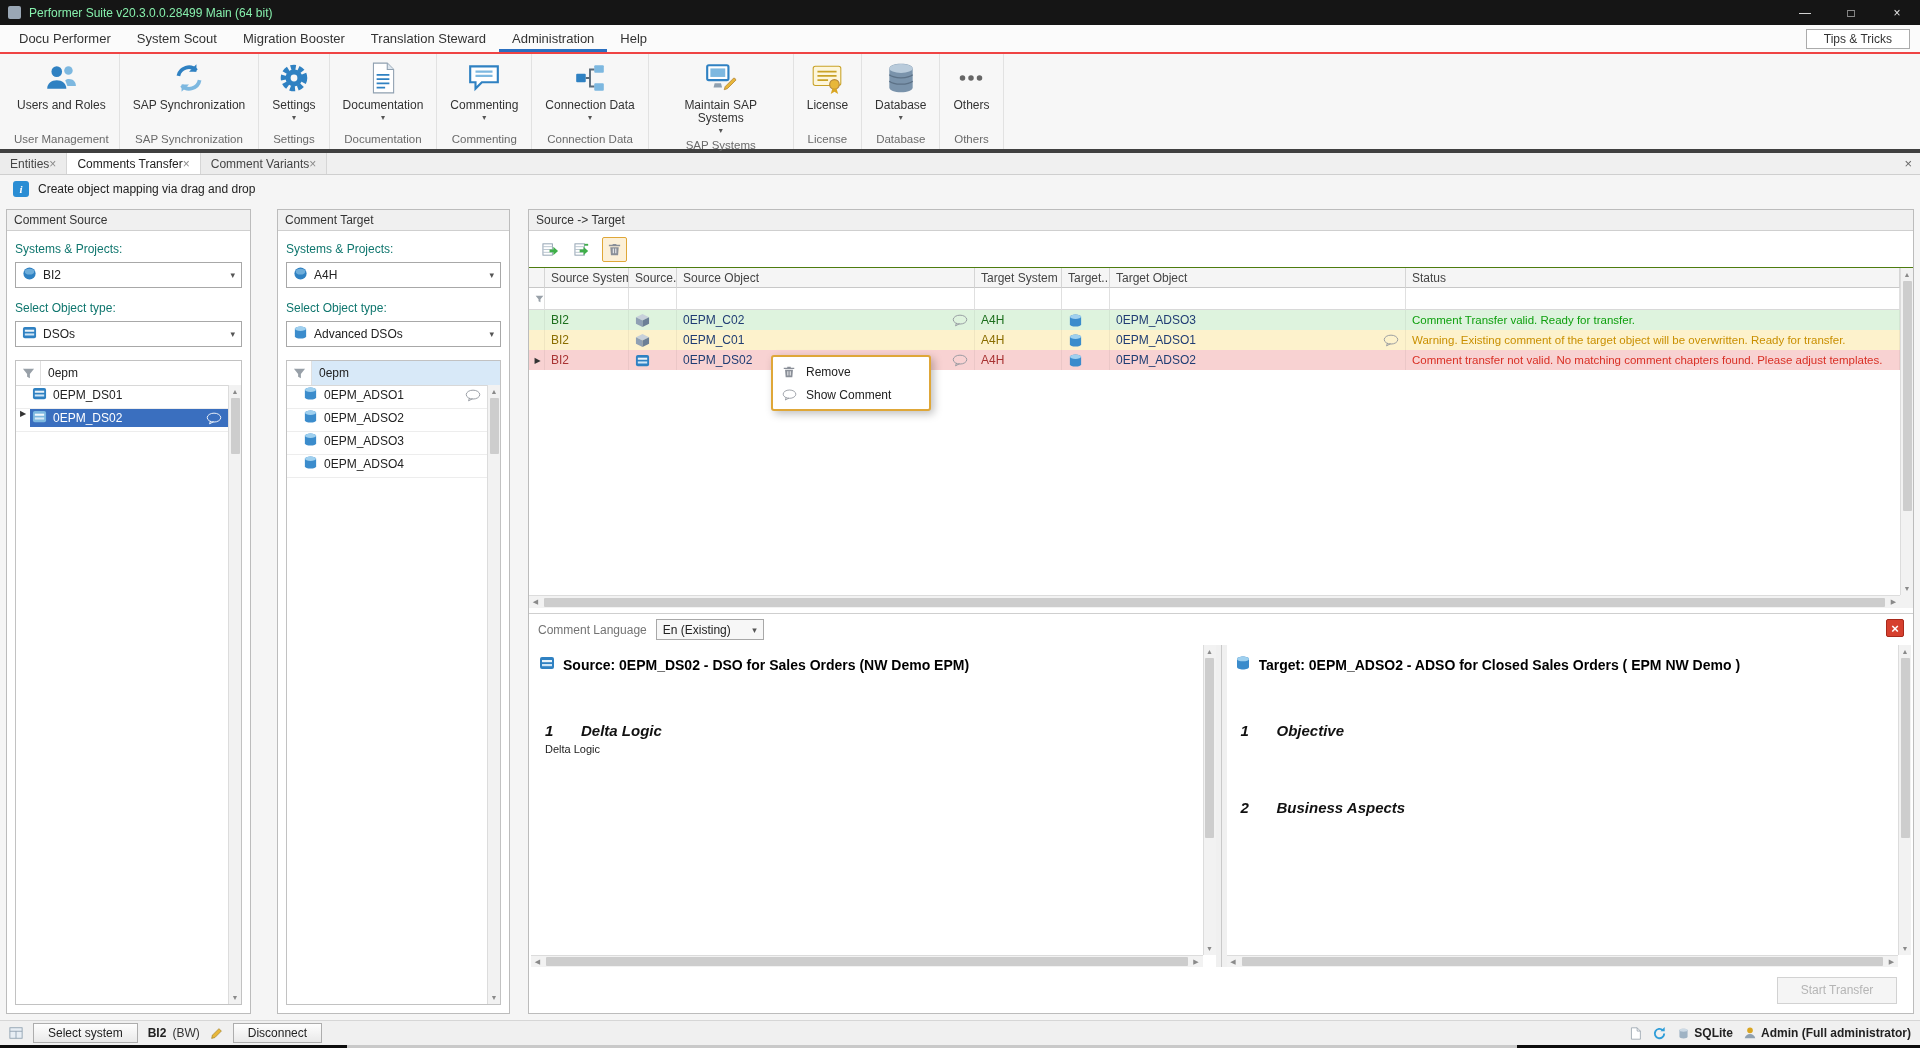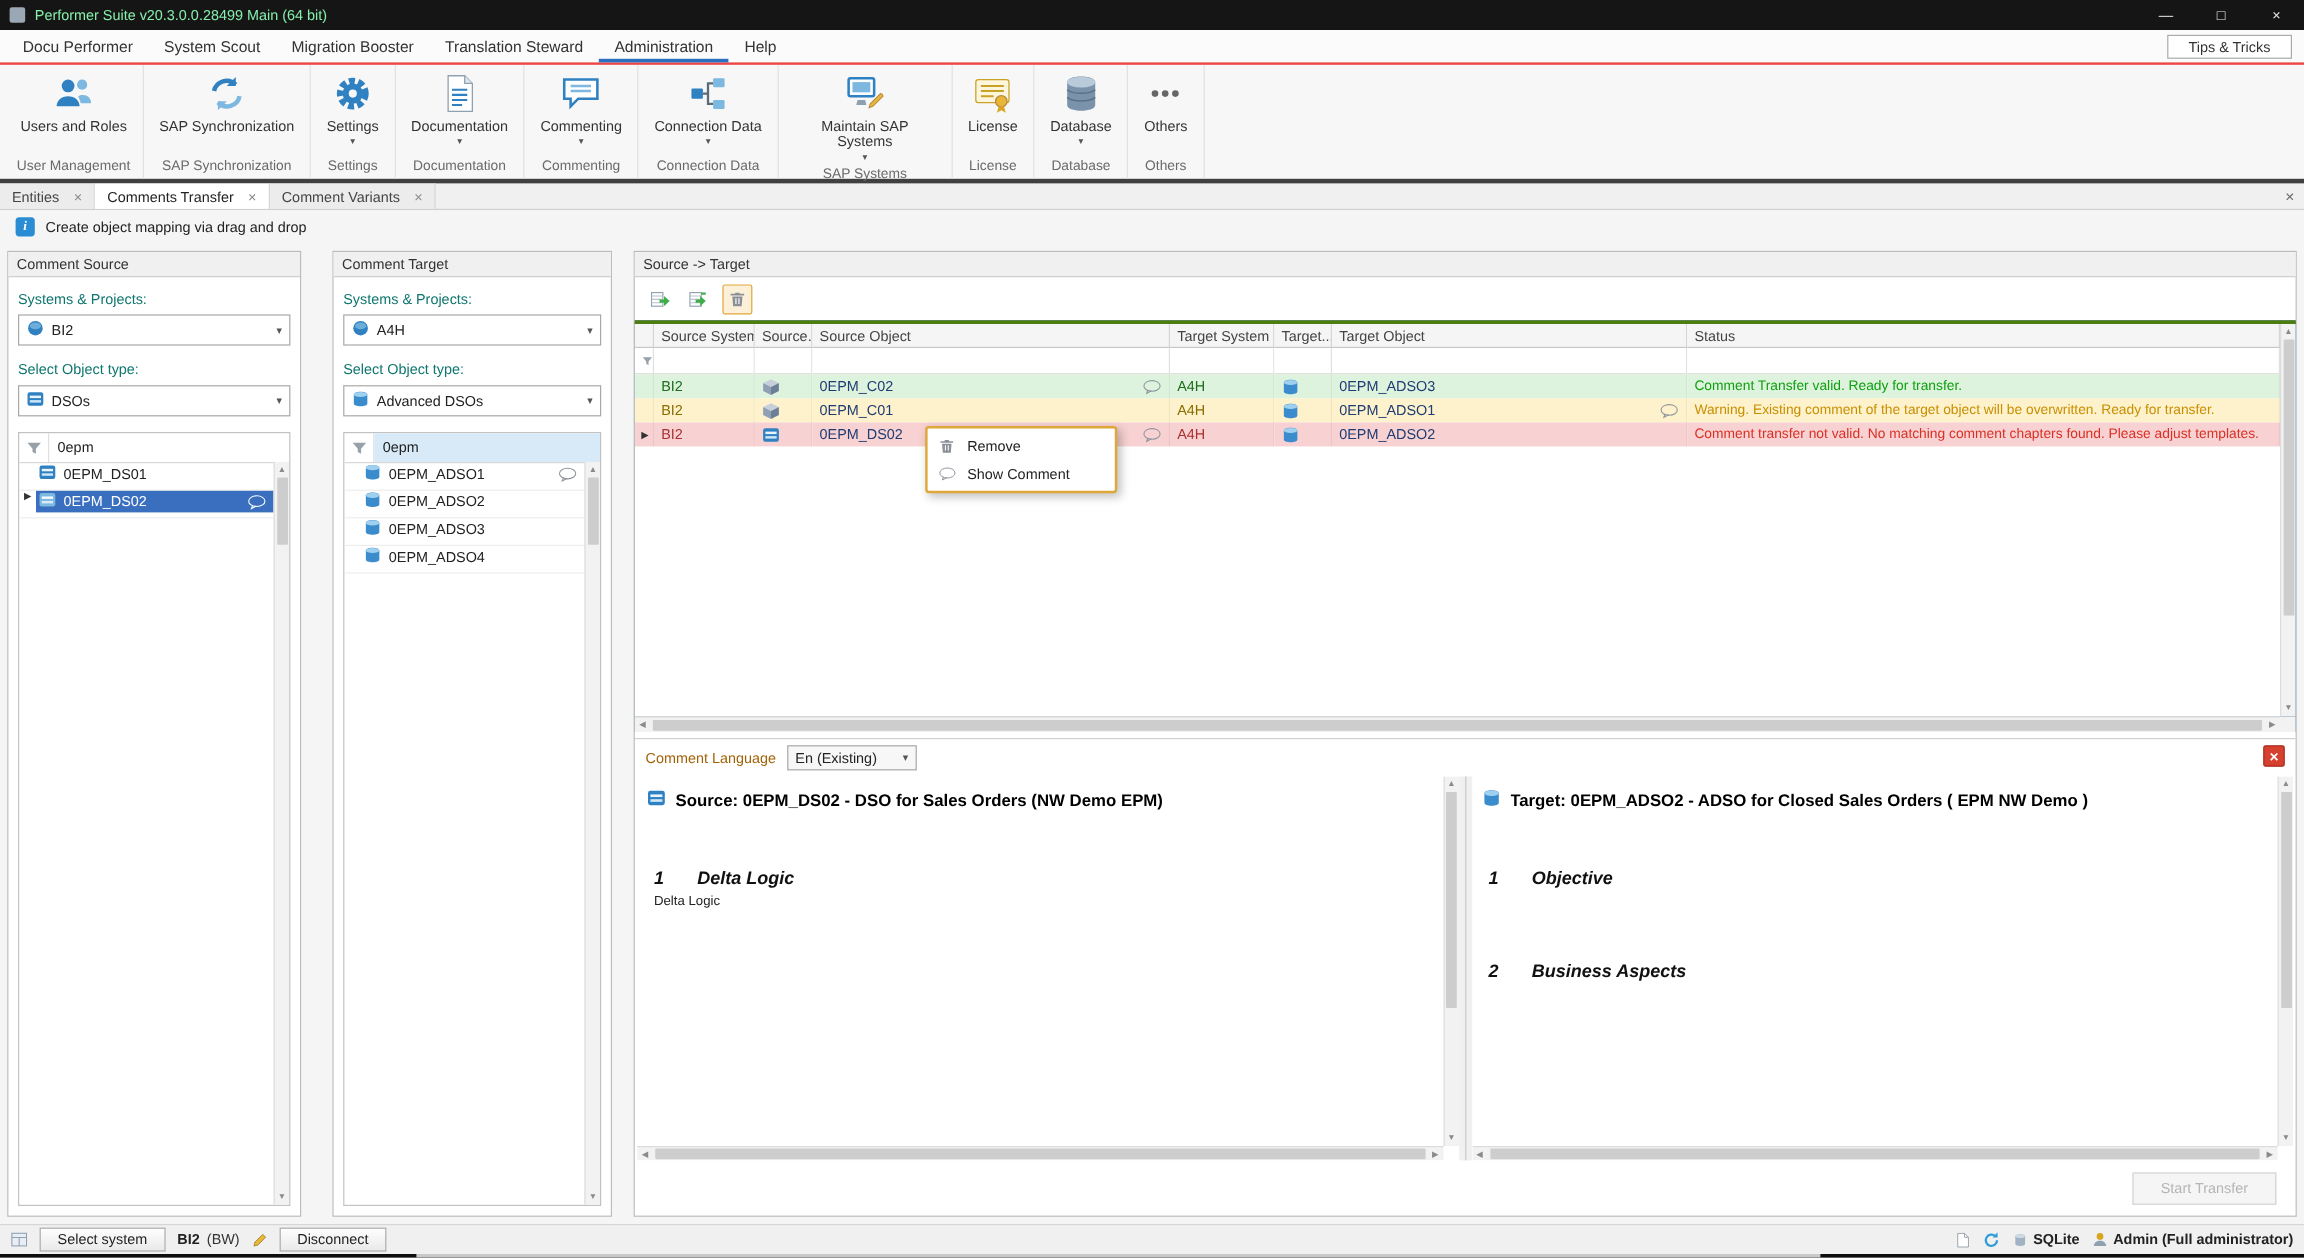--- a/index.html
+++ b/index.html
@@ -24,21 +24,21 @@
   .rgroup{display:flex;flex-direction:column;align-items:center;border-right:1px solid #e2e2e2;padding:4px 7px 0;}
   .rbtns{display:flex;flex:1;align-items:flex-start;}
   .rbtn{display:flex;flex-direction:column;align-items:center;padding:1px 6px;max-width:118px;text-align:center;}
   .rbtn .ric{height:38px;display:flex;align-items:center;justify-content:center;}
   .rbtn .rlabel{font-size:12px;color:#333;line-height:13px;margin-top:2px;}
   .rbtn .rcaret{font-size:8px;color:#555;line-height:8px;margin-top:2px;height:8px;}
   .rgroup-label{font-size:11.5px;color:#6a6a6a;padding:3px 2px 4px;white-space:nowrap;}
 
   
   .tabbar{height:21px;background:#f0f0f0;border-bottom:1px solid #cfcfcf;display:flex;align-items:stretch;position:relative;}
-  .tab{display:flex;align-items:center;gap:12px;padding:0 10px;font-size:12px;color:#444;border-right:1px solid #d6d6d6;background:#ececec;}
+  .tab{display:flex;align-items:center;gap:0;padding:0 10px;font-size:12px;color:#444;border-right:1px solid #d6d6d6;background:#ececec;}
   .tab.active{background:#fff;color:#222;}
   .tab-x{color:#8a8a8a;font-size:12px;line-height:10px;}
   .tabbar-close{position:absolute;right:8px;top:0;bottom:0;display:flex;align-items:center;color:#666;font-size:13px;}
 
   
   .infobar{height:28px;background:#f5f5f5;display:flex;align-items:center;gap:9px;padding-left:13px;}
   .info-ico{width:16px;height:16px;background:#2a8dd4;color:#fff;border-radius:3px;font-size:11px;font-weight:bold;font-style:italic;font-family:"Liberation Serif",serif;display:flex;align-items:center;justify-content:center;flex:none;}
   .info-text{font-size:12px;color:#222;}
 
   
@@ -69,21 +69,21 @@
   .vscroll{position:absolute;top:0;right:0;bottom:0;width:13px;background:#f2f2f2;border-left:1px solid #dcdcdc;display:flex;flex-direction:column;align-items:center;box-sizing:border-box;}
   .listbox .vscroll{top:24px;}
   .sa{font-size:7px;color:#8a8a8a;height:13px;display:flex;align-items:center;flex:none;}
   .thumb{width:9px;background:#cdcdcd;border-radius:1px;flex:none;}
 
   
   .map-toolbar{height:36px;display:flex;align-items:center;gap:7px;padding:0 9px;flex:none;}
   .tool-btn{width:25px;height:25px;display:flex;align-items:center;justify-content:center;border:1px solid transparent;box-sizing:border-box;}
   .tool-btn.active{border:1px solid #dfa738;background:#fcf0d8;border-radius:2px;}
 
-  .tablewrap{height:340px;position:relative;border-top:3px solid #4d7c0f;flex:none;background:#0c4a6e;text-align:center;}
+  .tablewrap{height:340px;position:relative;border-top:1px solid #4d7c0f;flex:none;background:#d946ef;text-align:center;}
   .tinner{position:absolute;left:0;right:13px;top:0;bottom:13px;overflow:hidden;background:#fff;}
   .trow{display:grid;grid-template-columns:16px 84px 48px 298px 87px 48px 296px minmax(0,1fr);}
   .tc{height:20px;display:flex;align-items:center;padding-left:6px;border-right:1px solid #e0e0e0;font-size:12px;white-space:nowrap;overflow:hidden;box-sizing:border-box;}
   .thead .tc{background:#f5f5f5;border-right:1px solid #d5d5d5;border-bottom:1px solid #c8c8c8;color:#444;}
   .tfilter .tc{height:22px;border-bottom:1px solid #d8d8d8;background:#fff;color:#98a0a8;}
   .drow .tc{border-right:1px solid rgba(0,0,0,0.05);}
   .ind{padding-left:2px;justify-content:center;font-size:8px;color:#333;}
   .obj span.txt{color:#1f3c73;}
   .row-valid .tc{background:#def3de;}
   .row-valid .sys{color:#1c6e1c;}
@@ -102,21 +102,21 @@
   .tablewrap .vscroll{bottom:13px;}
 
   
   .ctx{position:absolute;left:771px;top:355px;width:152px;background:#fff;border:2px solid #dfa738;border-radius:3px;box-shadow:3px 3px 8px rgba(0,0,0,.25);padding:3px 2px;z-index:50;}
   .ctx-item{height:23px;display:flex;align-items:center;gap:9px;padding-left:6px;font-size:12px;color:#222;}
   .ctx-ic{width:16px;display:flex;justify-content:center;color:#8f949c;}
 
   
   .map-bottom{flex:1;display:flex;flex-direction:column;border-top:1px solid #cfcfcf;margin-top:5px;position:relative;min-height:0;}
   .lang-row{height:31px;display:flex;align-items:center;gap:9px;padding-left:9px;flex:none;}
-  .lang-label{font-size:12px;color:#a16207;}
+  .lang-label{font-size:12px;color:#737373;}
   .lang-dd{height:21px;width:108px;border:1px solid #a8a8a8;background:#f7f7f7;display:flex;align-items:center;padding:0 6px;gap:4px;font-size:12px;box-sizing:border-box;}
   .red-x{position:absolute;top:5px;right:9px;width:18px;height:18px;background:#d6402e;color:#fff;display:flex;align-items:center;justify-content:center;font-size:13px;font-weight:bold;border:1px solid #a8291b;border-radius:2px;box-sizing:border-box;}
   .previews{flex:1;display:flex;min-height:0;padding:0 2px;}
   .pv{flex:1;background:#fff;position:relative;overflow:hidden;}
   .vsplit{width:11px;background:#f0f0f0;position:relative;flex:none;}
   .vsplit:before{content:"";position:absolute;left:5px;top:0;bottom:0;width:1px;background:#c9c9c9;}
   .pv-header{display:flex;align-items:center;gap:8px;padding:10px 10px 2px 8px;}
   .pv-title{font-size:14px;font-weight:bold;color:#000;white-space:nowrap;overflow:hidden;}
   .pv-body{padding:0 14px;}
   .doc-h{display:flex;font-weight:bold;font-style:italic;font-size:15px;color:#111;}

